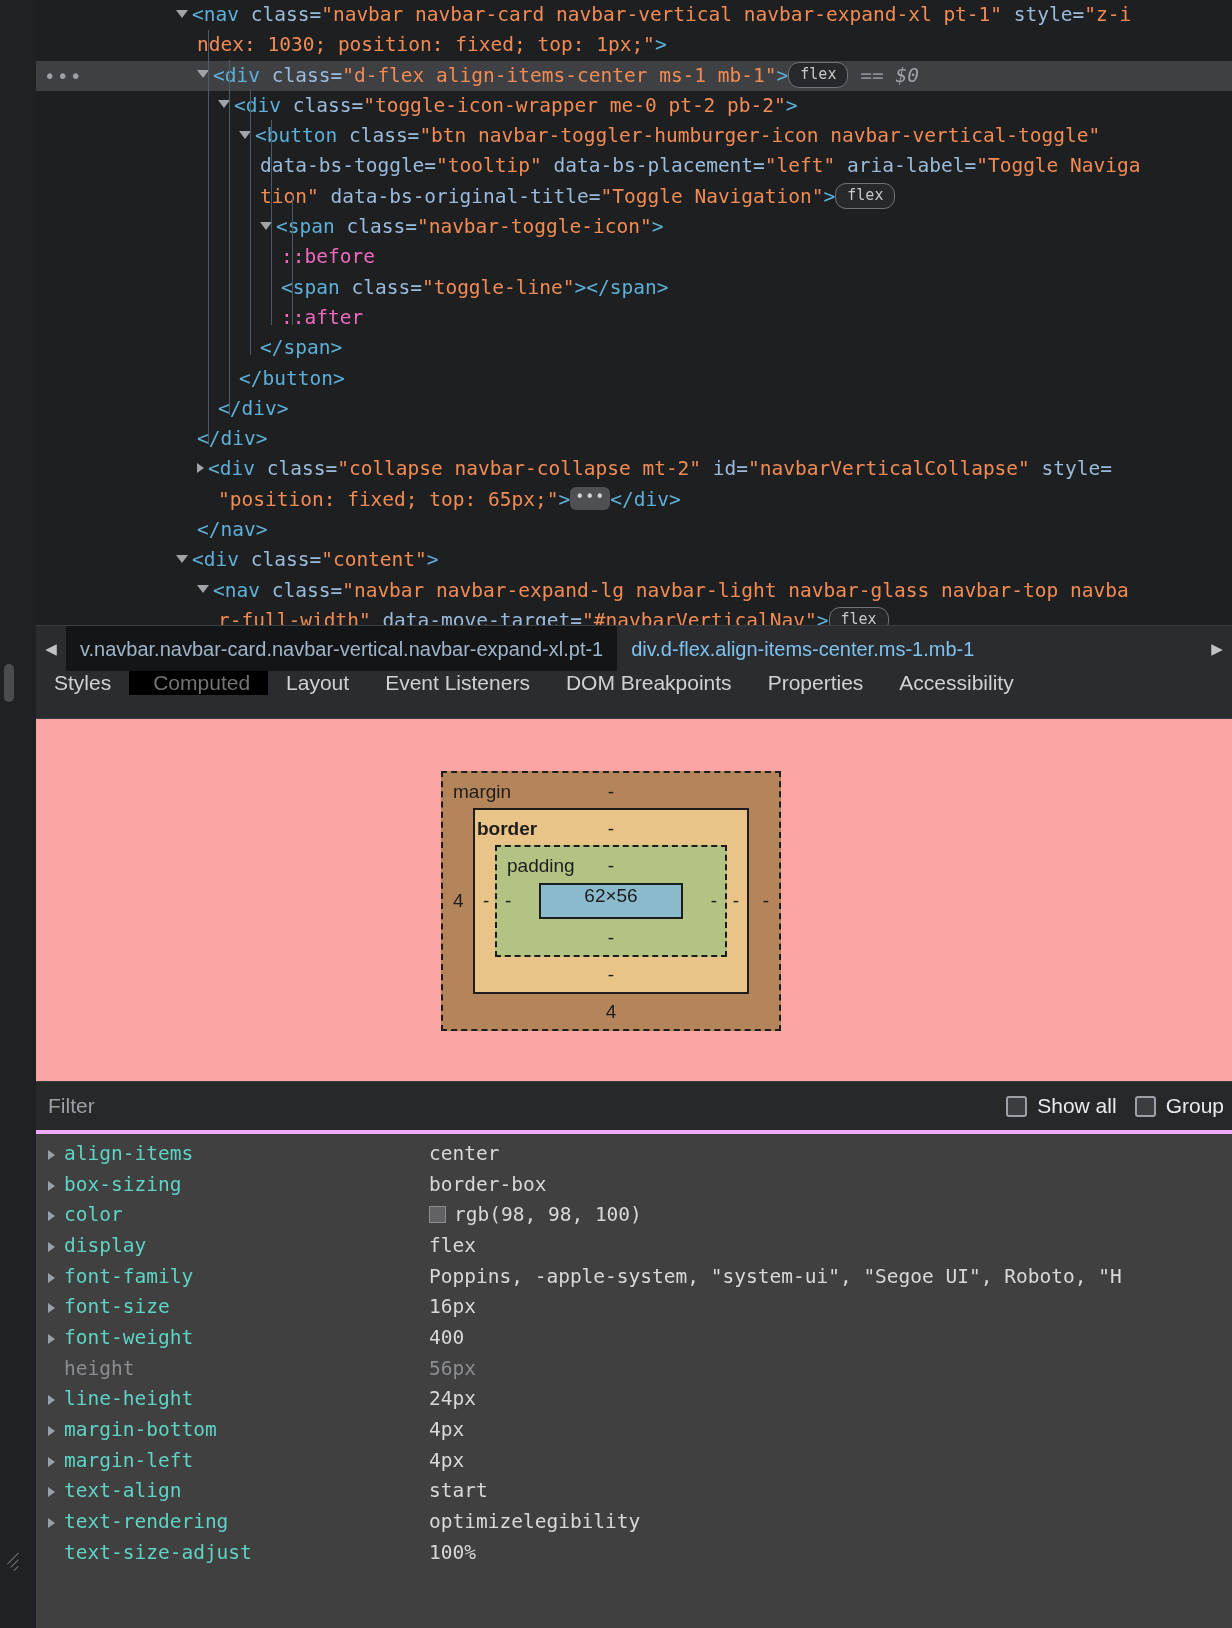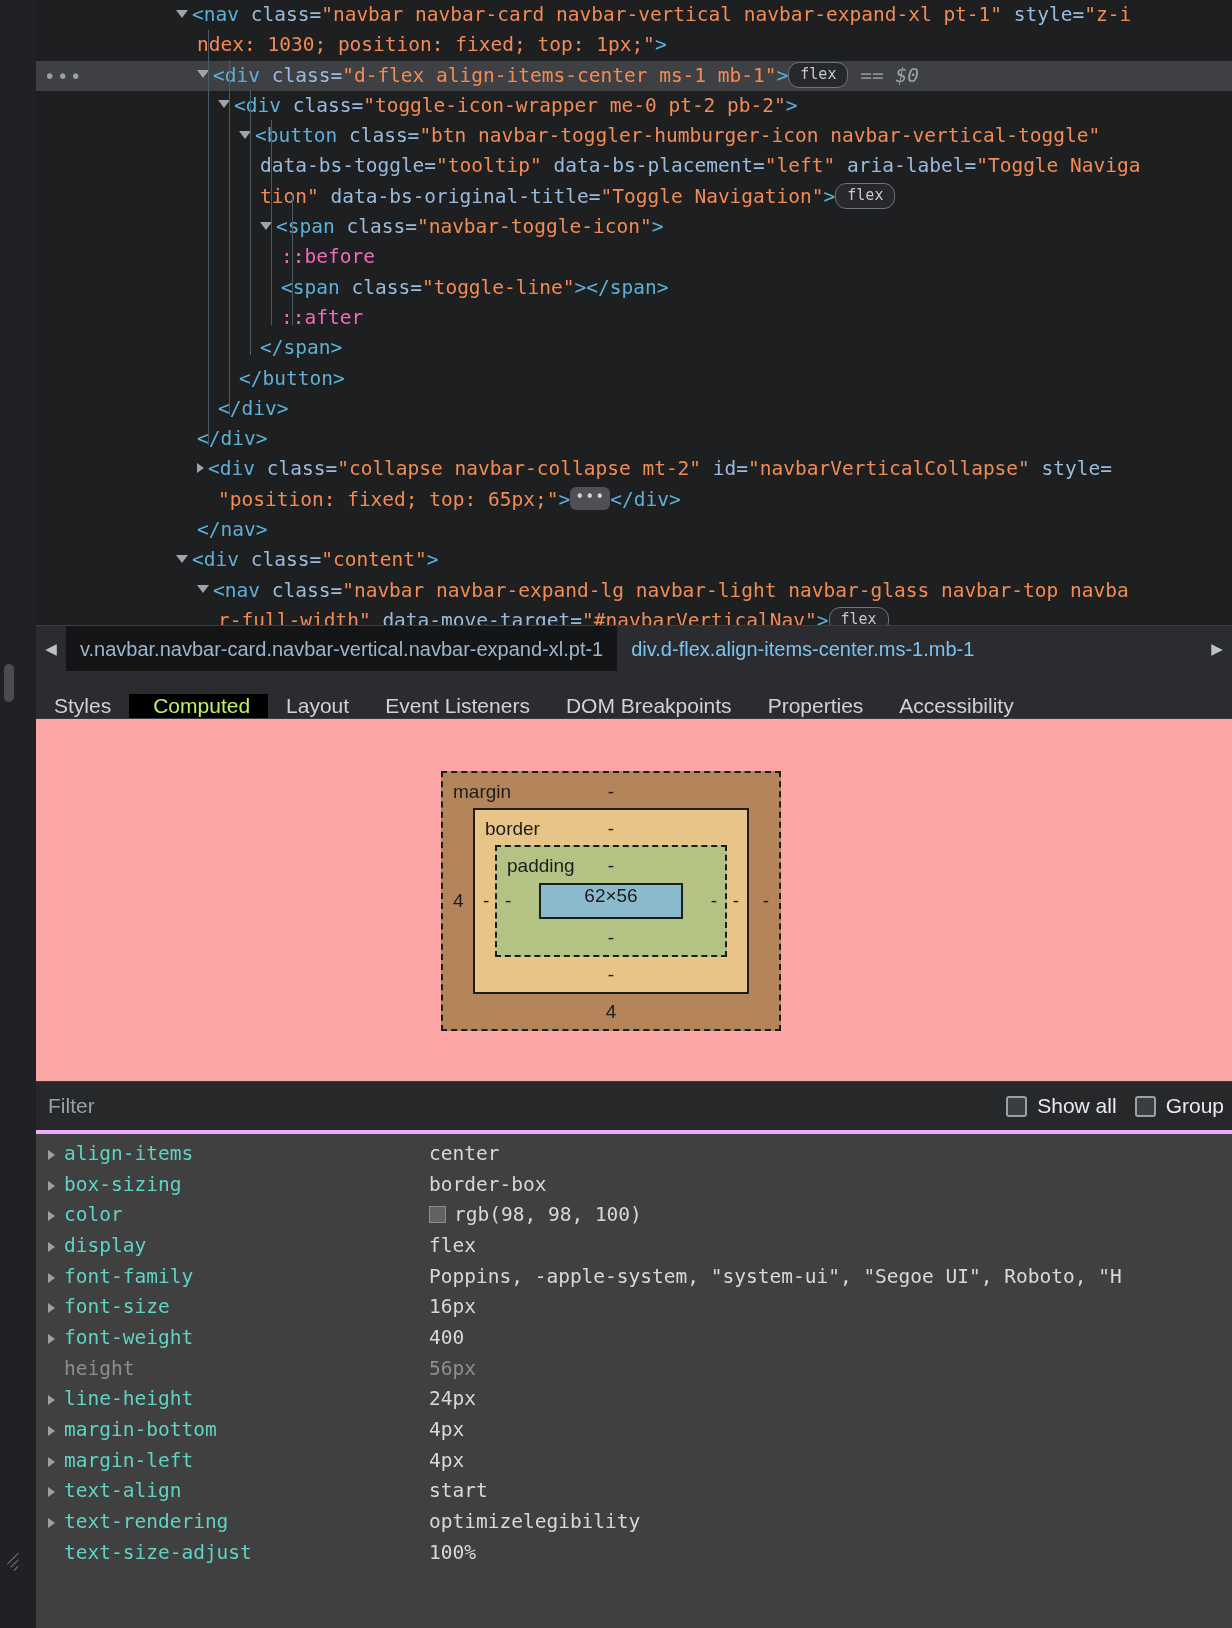--- a/index.html
+++ b/index.html
@@ -170,35 +170,35 @@
   .crumb.dim { background: #141516; color: #9fb5cb; }
   .crumb.active { color: #7ec2ef; }
   .crumb-spacer { flex: 1 1 auto; background: #2b2c2f; height: 46px;}
 
   
   .tabbar {
     height: 48px;
     flex: 0 0 48px;
     background: #2b2c2f;
     display: flex;
-    align-items: flex-end;
+    align-items: flex-start;
     border-bottom: 1px solid #3a3b3e;
     font-family: "Liberation Sans", sans-serif;
     font-size: 21px;
   }
   .tab {
     display: flex; align-items: center;
     padding: 0 18px;
     color: #cfd1d3;
     white-space: nowrap;
     cursor: pointer;
   }
   .tab.selected {
     background: #000000;
-    color: #bef264;
+    color: #737373;
     padding-left: 24px;
   }
 
   
   .boxmodel-pane {
     flex: 0 0 363px;
     background: #fca5a5;
     position: relative;
     border-bottom: 1px solid #3a3b3e;
   }
@@ -240,21 +240,21 @@
     border: 2px solid #1d1d1d;
     display: flex; justify-content: center;
     font-size: 19px;
   }
   .bm-label {
     position: absolute;
     font-size: 19px;
     color: #1d1d1d;
   }
   .bm-lbl-margin  { left: 10px; top: 8px; }
-  .bm-lbl-border  { left: 10px; top: 8px; }
+  .bm-lbl-border  { left: 2px; top: 8px; font-weight: bold; }
   .bm-lbl-padding { left: 10px; top: 8px; }
   .bm-v {
     position: absolute;
     font-size: 19px;
     color: #1d1d1d;
     text-align: center;
   }
   
   .m-top    { left: 0; right: 0; top: 8px;  }
   .m-bottom { left: 0; right: 0; bottom: 6px; }

